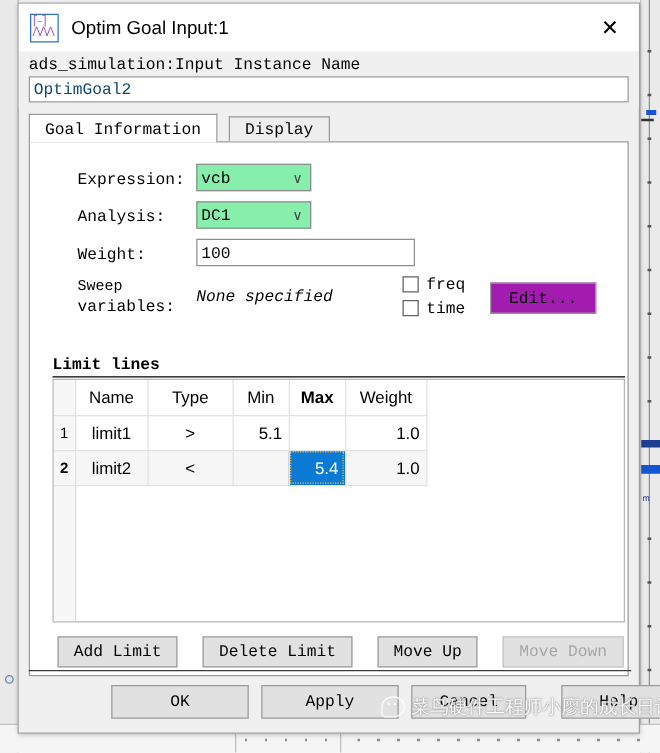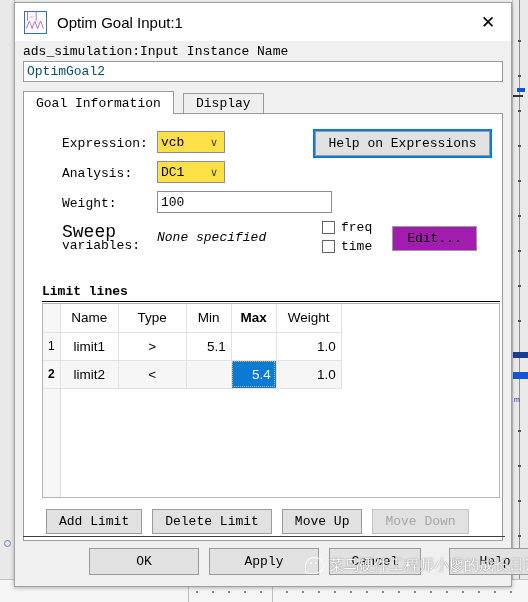--- a/index.html
+++ b/index.html
@@ -239,22 +239,22 @@
   }
   .flabel {
     position: absolute;
     left: 20px; top: 5px;
     font-size: 13px;
     white-space: pre;
   }
   .combo {
     position: absolute;
     left: 115px; top: 0;
-    width: 68px; height: 22px;
-    background: #fde047;
+    width: 92px; height: 22px;
+    background: #86efac;
     border: 1px solid #8d8d8d;
     box-sizing: border-box;
     display: flex; align-items: center;
     padding-left: 3px;
     font-size: 13px;
     cursor: pointer;
   }
   .combo .chev {
     position: absolute;
     right: 6px; top: 4px;
@@ -286,21 +286,21 @@
     font-size: 13px;
     cursor: pointer;
   }
 
   
   .sweeprow {
     position: relative;
     height: 40px;
   }
   .sweep-label-1 {
-    position: absolute; left: 20px; top: 1px; font-size: 18px;
+    position: absolute; left: 20px; top: 1px; font-size: 12px;
   }
   .sweep-label-2 {
     position: absolute; left: 20px; top: 17px; font-size: 13px;
   }
   .sweep-value {
     position: absolute; left: 115px; top: 9px;
     font-style: italic;
     font-size: 13px;
   }
   .chkwrap {
@@ -404,21 +404,21 @@
     outline: 1px dotted #f0b24a;
     outline-offset: -2px;
     text-align: right;
   }
 
   
   .limbtns {
     position: absolute;
     left: 22px; top: 395px;
     display: flex;
-    gap: 10px;
+    gap: 20px;
   }
   .btn {
     background: #e1e1e1;
     border: 1px solid #9b9b9b;
     box-sizing: border-box;
     height: 25px;
     display: flex; align-items: center; justify-content: center;
     font-size: 13px;
     padding: 0 12px;
     cursor: pointer;
@@ -556,21 +556,20 @@
   <div class="tabpanel">
 
     <div class="form">
 
       <div class="frow">
         <div class="flabel">Expression:</div>
         <div class="combo">
           <span>vcb</span>
           <span class="chev">∨</span>
         </div>
-        <div class="helpexpr">Help on Expressions</div>
       </div>
 
       <div class="frow">
         <div class="flabel">Analysis:</div>
         <div class="combo">
           <span>DC1</span>
           <span class="chev">∨</span>
         </div>
       </div>
 

